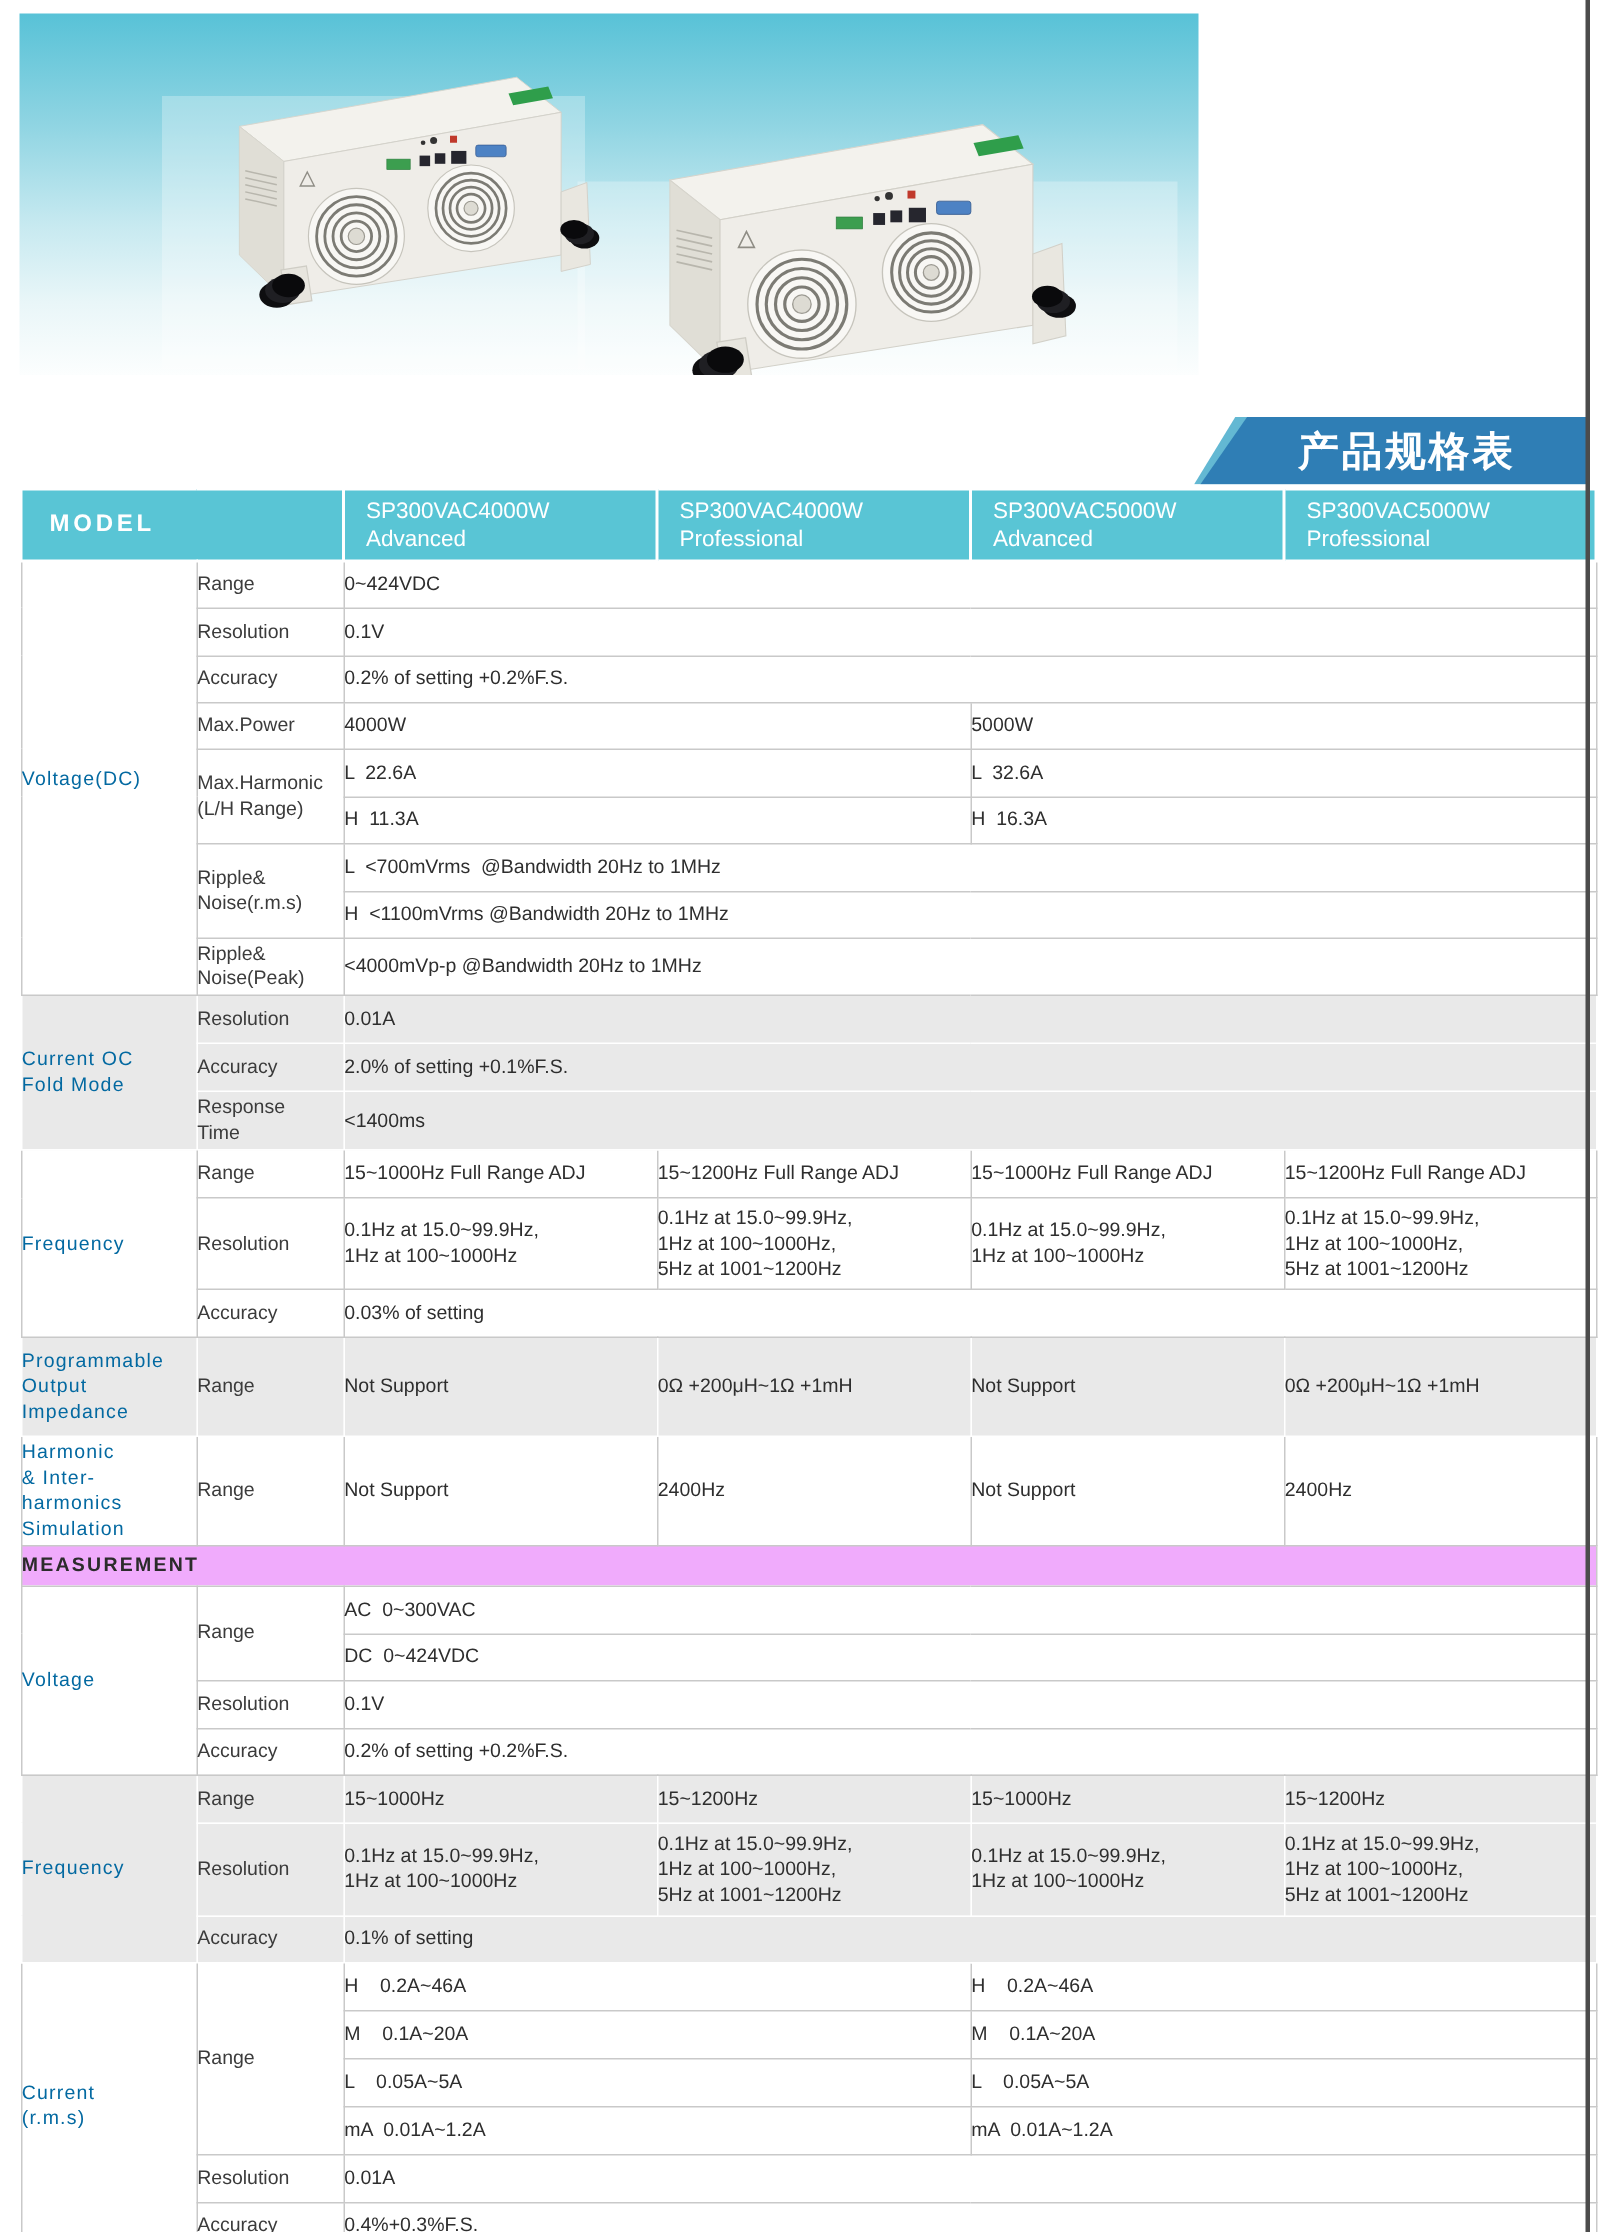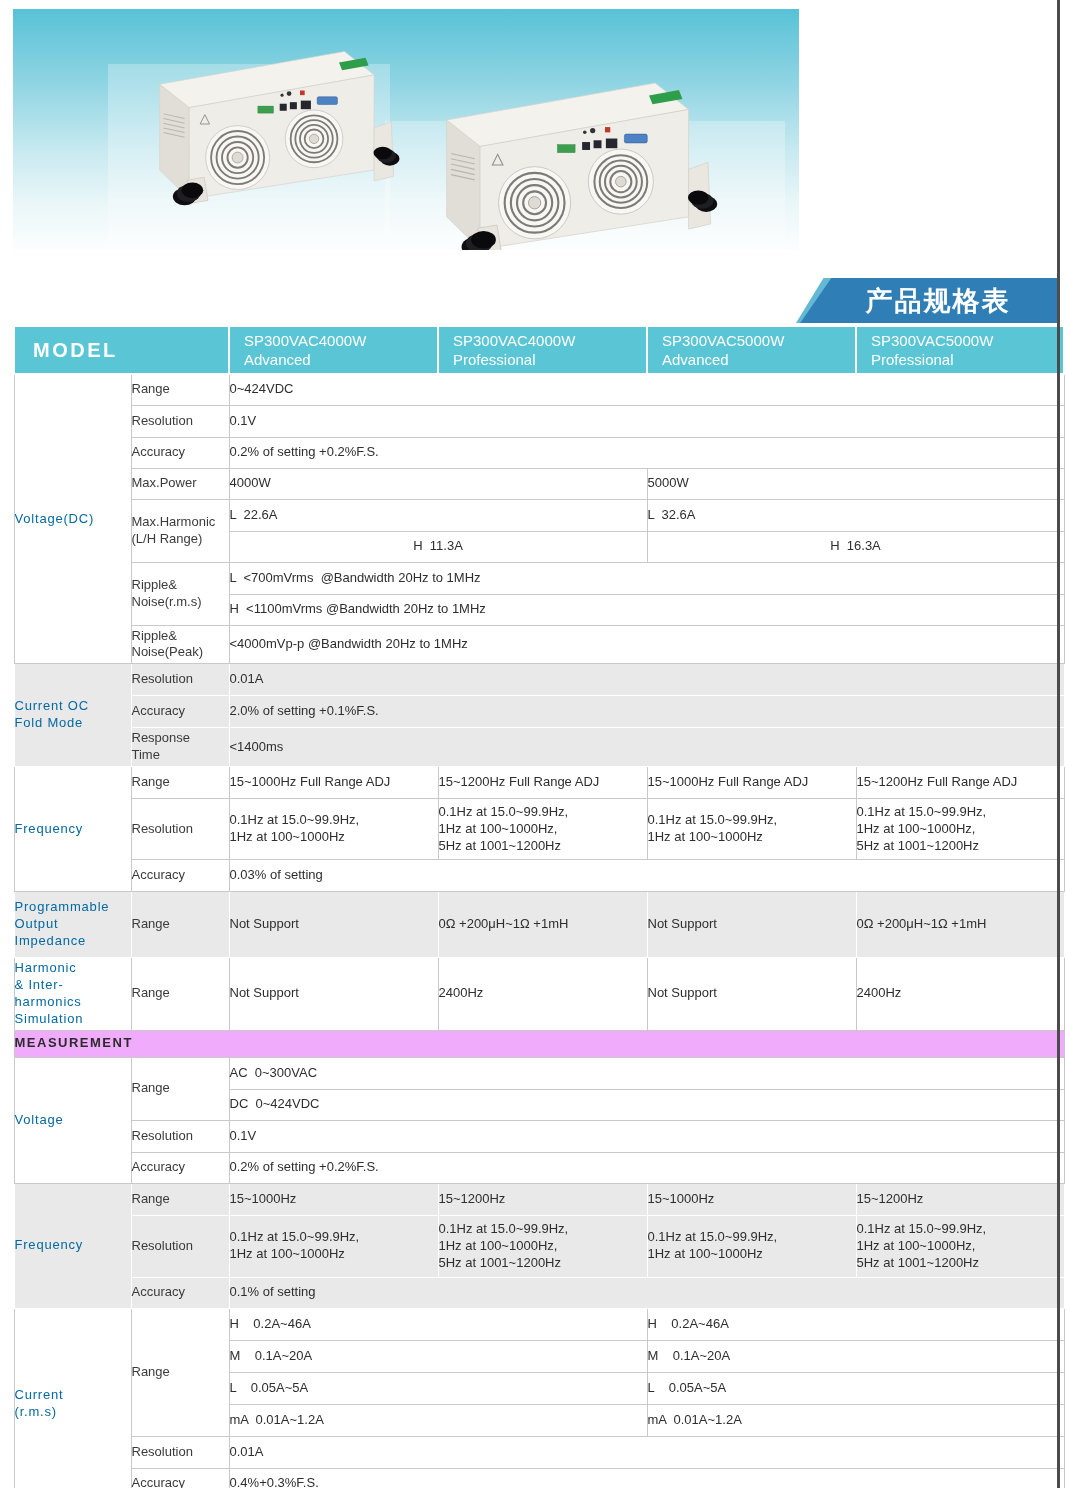--- a/index.html
+++ b/index.html
@@ -30,21 +30,21 @@
   table.spec{
     position:absolute;left:13px;top:325px;width:1050px;
     border-collapse:collapse;table-layout:fixed;
     border-bottom:3px solid #59c5d5;
   }
   table.spec th,table.spec td{vertical-align:middle;box-sizing:border-box;}
   table.spec thead tr{height:48px;}
   table.spec thead th{
     background:#59c5d5;color:#fff;border:2px solid #fff;text-align:left;
   }
-  th.model-head{font-size:20px;font-weight:bold;letter-spacing:2.5px;padding-left:18px;}
+  th.model-head{font-size:16px;font-weight:bold;letter-spacing:2.5px;padding-left:18px;}
   th.model-col{font-size:15px;font-weight:400;padding-left:14px;white-space:pre-line;line-height:1.3;}
   table.spec td{
     font-size:13px;border:1px solid #c9c9c9;white-space:pre-wrap;
     line-height:1.3;padding:2px 0;
   }
   td.group{padding-left:9px;letter-spacing:0.8px;color:#0369a1;}
   td.attr{padding-left:9px;color:#3b3b3b;}
   td.val{padding-left:15px;color:#2e2e2e;}
   tr.band-w td{background:#ffffff;}
   tr.band-g td{background:#e9e9e9;border-color:#ffffff;}
@@ -187,21 +187,21 @@
         <td class="attr">Max.Power</td>
         <td colspan="2" class="val">4000W</td>
         <td colspan="2" class="val">5000W</td>
       </tr>
       <tr class="band-w" style="height: 32px;">
         <td rowspan="2" class="attr">Max.Harmonic
 (L/H Range)</td>
         <td colspan="2" class="val">L  22.6A</td>
         <td colspan="2" class="val">L  32.6A</td>
       </tr>
-      <tr class="band-w" style="height: 31px; text-align: center;">
+      <tr class="band-w" style="height: 31px;">
         <td colspan="2" class="val">H  11.3A</td>
         <td colspan="2" class="val">H  16.3A</td>
       </tr>
       <tr class="band-w" style="height: 32px;">
         <td rowspan="2" class="attr">Ripple&amp;
 Noise(r.m.s)</td>
         <td colspan="4" class="val">L  &lt;700mVrms  @Bandwidth 20Hz to 1MHz</td>
       </tr>
       <tr class="band-w" style="height: 31px;">
         <td colspan="4" class="val">H  &lt;1100mVrms @Bandwidth 20Hz to 1MHz</td>

